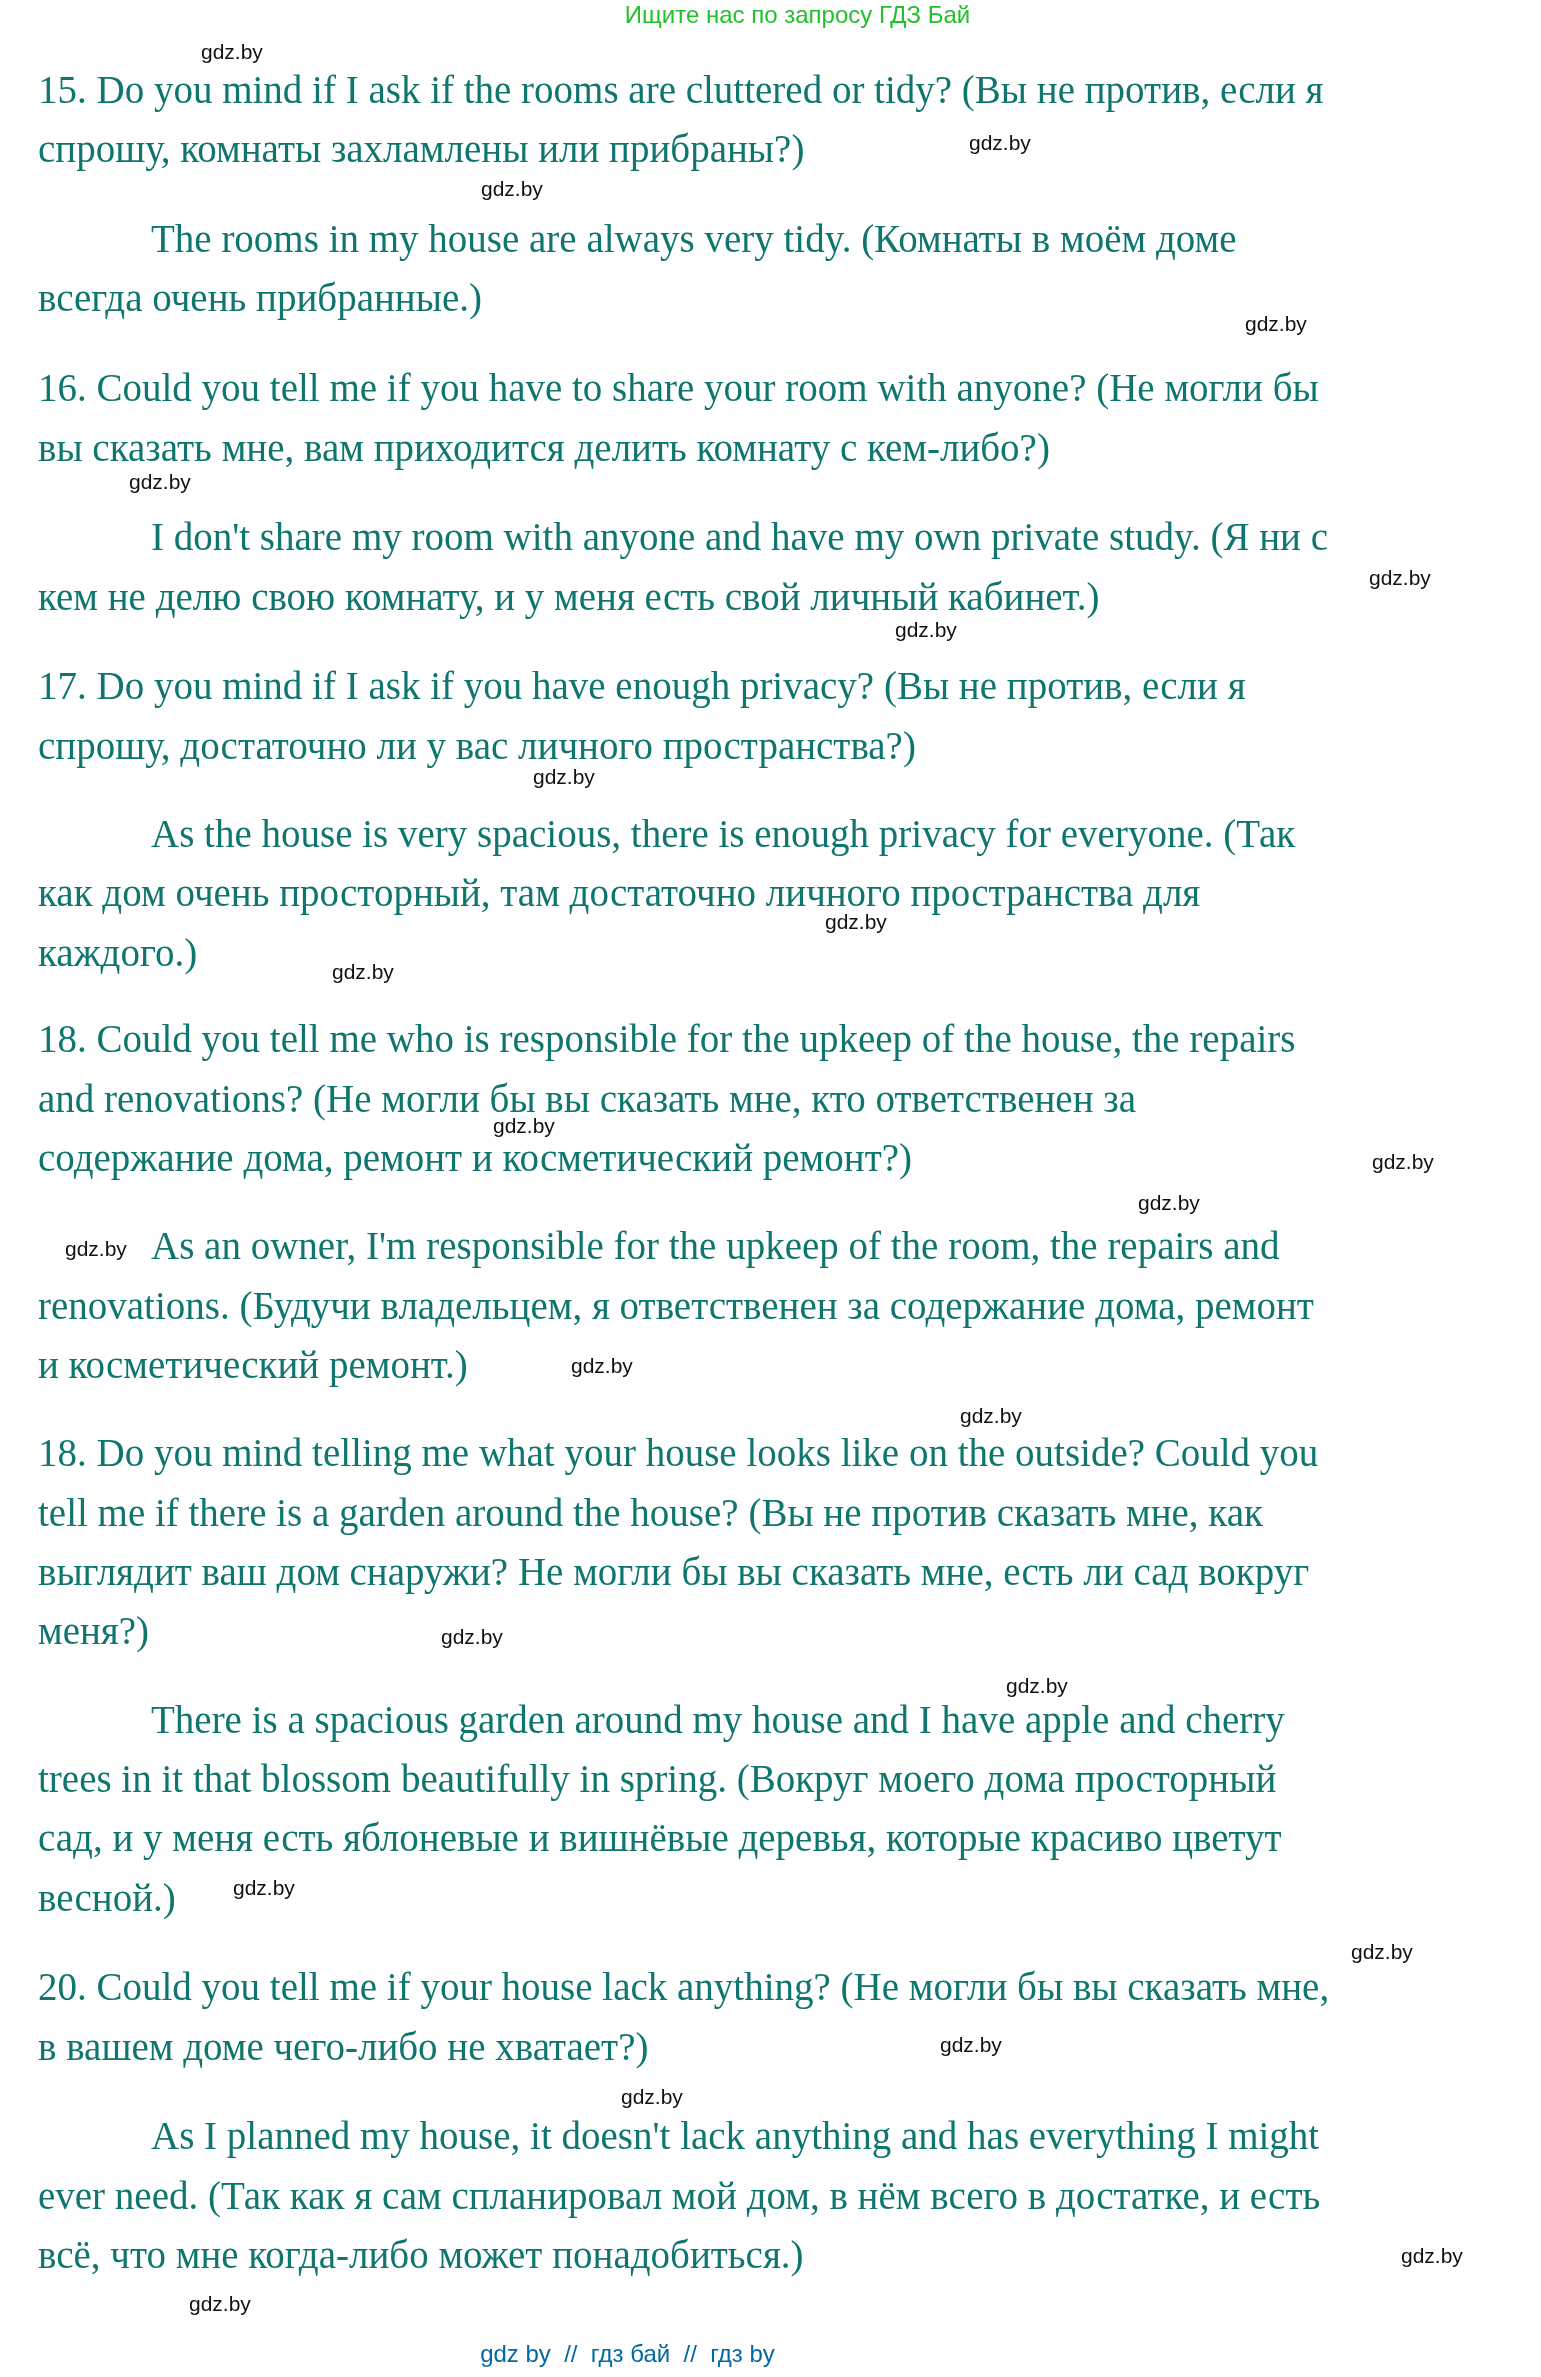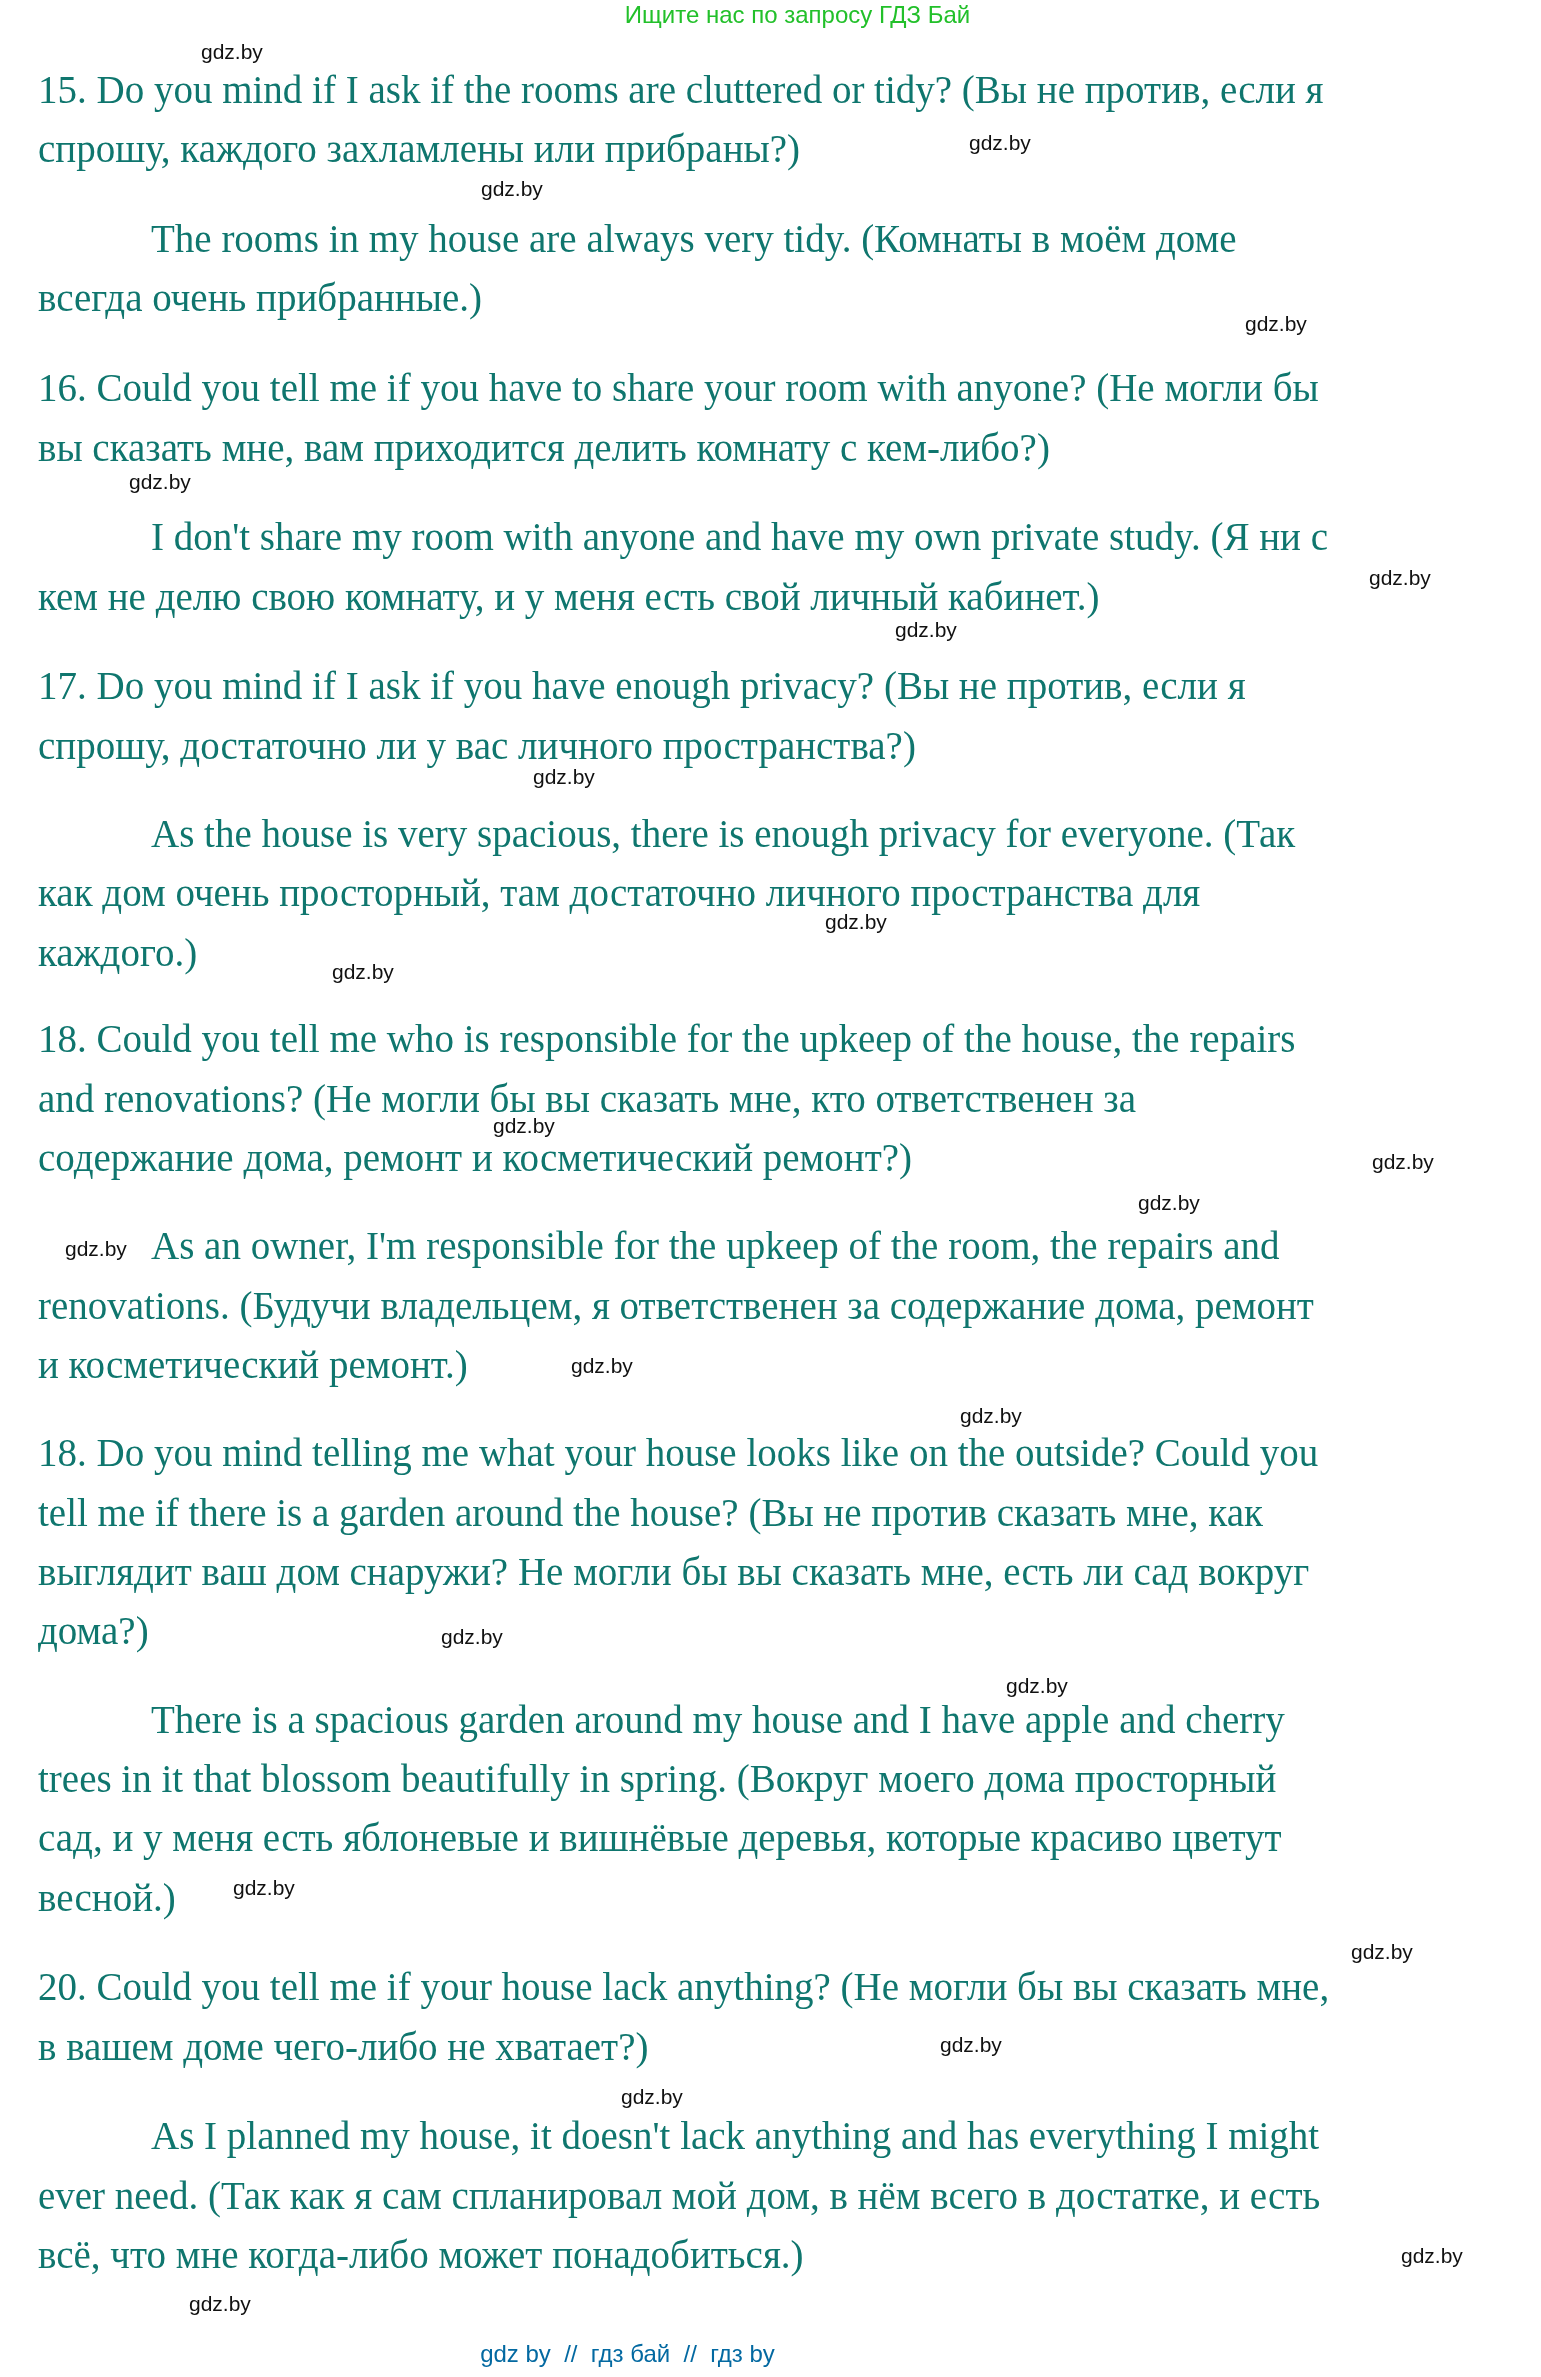--- a/index.html
+++ b/index.html
@@ -29,21 +29,21 @@
       font-size: 21px; line-height: 24px; color: #111;
     }
   </style>
 </head>
 <body>
 
 <div class="header-banner">Ищите нас по запросу ГДЗ Бай</div>
 
 <div class="wm" style="left:201px;top:40px">gdz.by</div>
 <div class="line" style="top:67px">15. Do you mind if I ask if the rooms are cluttered or tidy? (Вы не против, если я</div>
-<div class="line" style="top:126px">спрошу, каждого захламлены или прибраны?)</div>
+<div class="line" style="top:126px">спрошу, комнаты захламлены или прибраны?)</div>
 <div class="wm" style="left:969px;top:131px">gdz.by</div>
 <div class="wm" style="left:481px;top:177px">gdz.by</div>
 <div class="line indent" style="top:216px">The rooms in my house are always very tidy. (Комнаты в моём доме</div>
 <div class="line" style="top:275px">всегда очень прибранные.)</div>
 <div class="wm" style="left:1245px;top:312px">gdz.by</div>
 
 <div class="line" style="top:365px">16. Could you tell me if you have to share your room with anyone? (Не могли бы</div>
 <div class="line" style="top:425px">вы сказать мне, вам приходится делить комнату с кем-либо?)</div>
 <div class="wm" style="left:129px;top:470px">gdz.by</div>
 <div class="line indent" style="top:514px">I don't share my room with anyone and have my own private study. (Я ни с</div>
@@ -69,21 +69,21 @@
 <div class="wm" style="left:65px;top:1237px">gdz.by</div>
 <div class="line indent" style="top:1223px">As an owner, I'm responsible for the upkeep of the room, the repairs and</div>
 <div class="line" style="top:1283px">renovations. (Будучи владельцем, я ответственен за содержание дома, ремонт</div>
 <div class="line" style="top:1342px">и косметический ремонт.)</div>
 <div class="wm" style="left:571px;top:1354px">gdz.by</div>
 
 <div class="wm" style="left:960px;top:1404px">gdz.by</div>
 <div class="line" style="top:1430px">18. Do you mind telling me what your house looks like on the outside? Could you</div>
 <div class="line" style="top:1490px">tell me if there is a garden around the house? (Вы не против сказать мне, как</div>
 <div class="line" style="top:1549px">выглядит ваш дом снаружи? Не могли бы вы сказать мне, есть ли сад вокруг</div>
-<div class="line" style="top:1608px">дома?)</div>
+<div class="line" style="top:1608px">меня?)</div>
 <div class="wm" style="left:441px;top:1625px">gdz.by</div>
 <div class="wm" style="left:1006px;top:1674px">gdz.by</div>
 <div class="line indent" style="top:1697px">There is a spacious garden around my house and I have apple and cherry</div>
 <div class="line" style="top:1756px">trees in it that blossom beautifully in spring. (Вокруг моего дома просторный</div>
 <div class="line" style="top:1815px">сад, и у меня есть яблоневые и вишнёвые деревья, которые красиво цветут</div>
 <div class="wm" style="left:233px;top:1876px">gdz.by</div>
 <div class="line" style="top:1875px">весной.)</div>
 <div class="wm" style="left:1351px;top:1940px">gdz.by</div>
 
 <div class="line" style="top:1964px">20. Could you tell me if your house lack anything? (Не могли бы вы сказать мне,</div>

